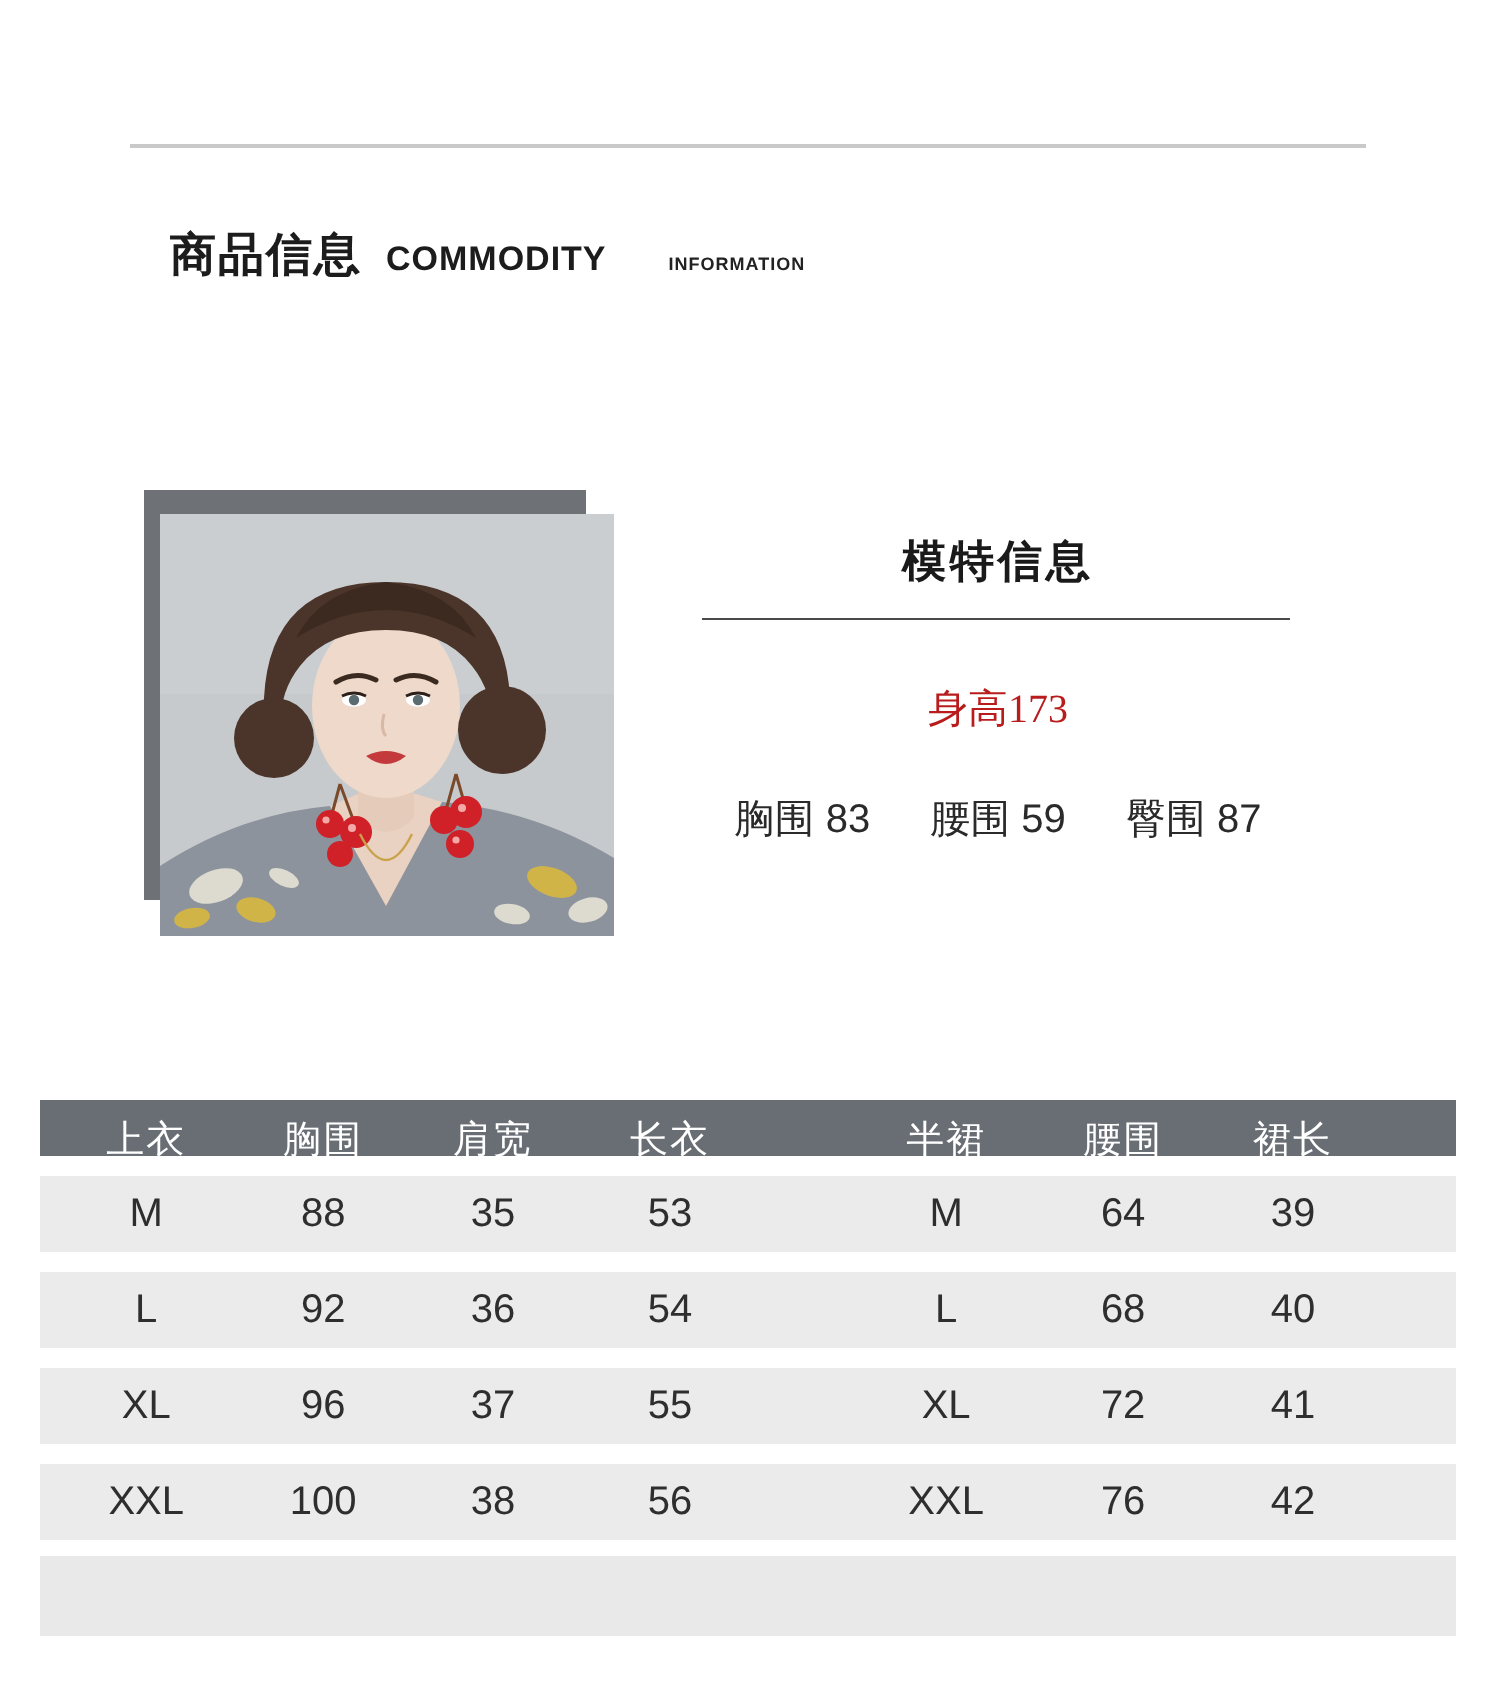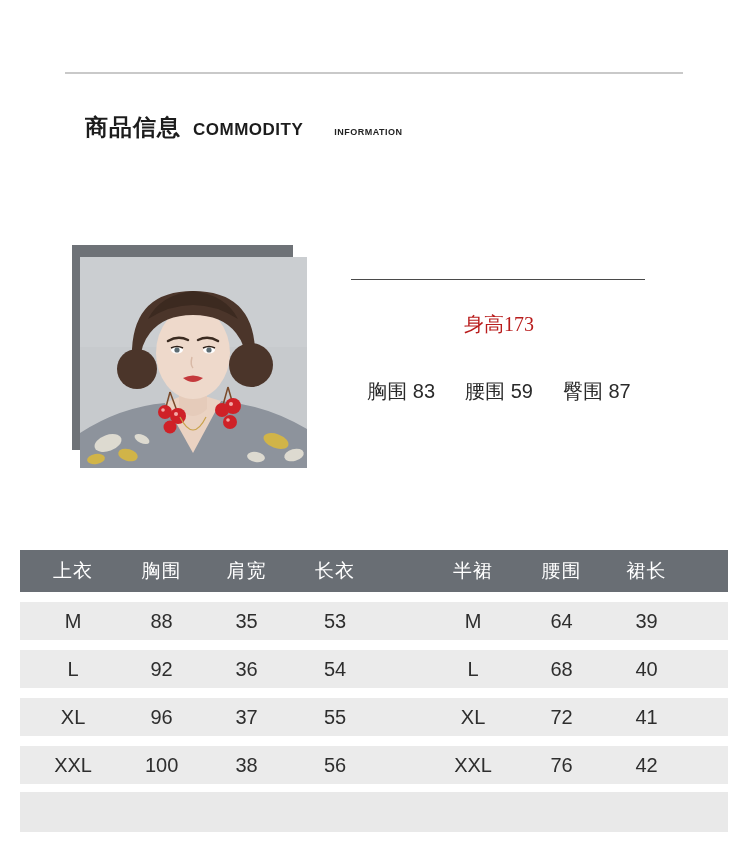--- a/index.html
+++ b/index.html
@@ -27,27 +27,27 @@
   
   .photo-shadow{position:absolute;left:72px;top:245px;width:221px;height:205px;background:var(--shadow_gray);}
   .model-photo{position:absolute;left:80px;top:257px;width:227px;height:211px;overflow:hidden;}
   .model-photo svg{display:block;}
 
   
   .model-info{position:absolute;left:345px;top:266px;width:308px;text-align:center;color:#222;}
   .model-info-title{font-size:22px;font-weight:bold;letter-spacing:2px;color:#1a1a1a;}
   .model-info-rule{margin:13px 0 0 6px;width:294px;height:0;border-top:1.5px solid #4a4a4a;}
   .model-height{margin-top:31px;font-size:20px;color:#b91c1c;font-family:Liberation Serif, serif;}
-  .model-measures{margin-top:40px;display:flex;justify-content:center;gap:30px;font-size:20px;color:#2a2a2a;white-space:nowrap;}
+  .model-measures{margin-top:28px;display:flex;justify-content:center;gap:30px;font-size:20px;color:#2a2a2a;white-space:nowrap;}
 
   
   .size-table{position:absolute;left:20px;top:550px;width:708px;}
   .t-row{display:grid;grid-template-columns:15% 10% 14% 11% 7% 14% 11% 13% 5%;align-items:center;}
   .t-row > div{text-align:center;}
-  .t-head{height:42px;background:var(--header_bg);color:#fff;font-size:19px;font-weight:500;letter-spacing:1px;}
+  .t-head{height:28px;background:var(--header_bg);color:#fff;font-size:19px;font-weight:500;letter-spacing:1px;}
   .t-head > div{line-height:42px;}
   .t-data{height:38px;background:var(--row_bg);color:var(--cell_text);font-size:20px;margin-top:10px;}
   .t-data > div{line-height:38px;}
   .t-empty{height:40px;background:var(--empty_row_bg);margin-top:8px;}
 </style>
 </head>
 <body>
 
 <div class="canvas">
 
@@ -113,20 +113,21 @@
       <circle cx="142" cy="153" r="7" fill="#cf2127"></circle>
       <circle cx="150" cy="165" r="7" fill="#cf2127"></circle>
       <circle cx="151" cy="147" r="2" fill="#f4a9a7"></circle>
       <circle cx="148" cy="163" r="1.8" fill="#f4a9a7"></circle>
 
       <path d="M100,160 Q113,186 126,160" stroke="#c9a24b" stroke-width="1.2" fill="none"></path>
     </svg>
   </div>
 
   <div class="model-info">
+    <div class="model-info-title">模特信息</div>
     <div class="model-info-rule"></div>
     <div class="model-height">身高173</div>
     <div class="model-measures">
       <span>胸围 83</span>
       <span>腰围 59</span>
       <span>臀围 87</span>
     </div>
   </div>
 
   <div class="size-table">

